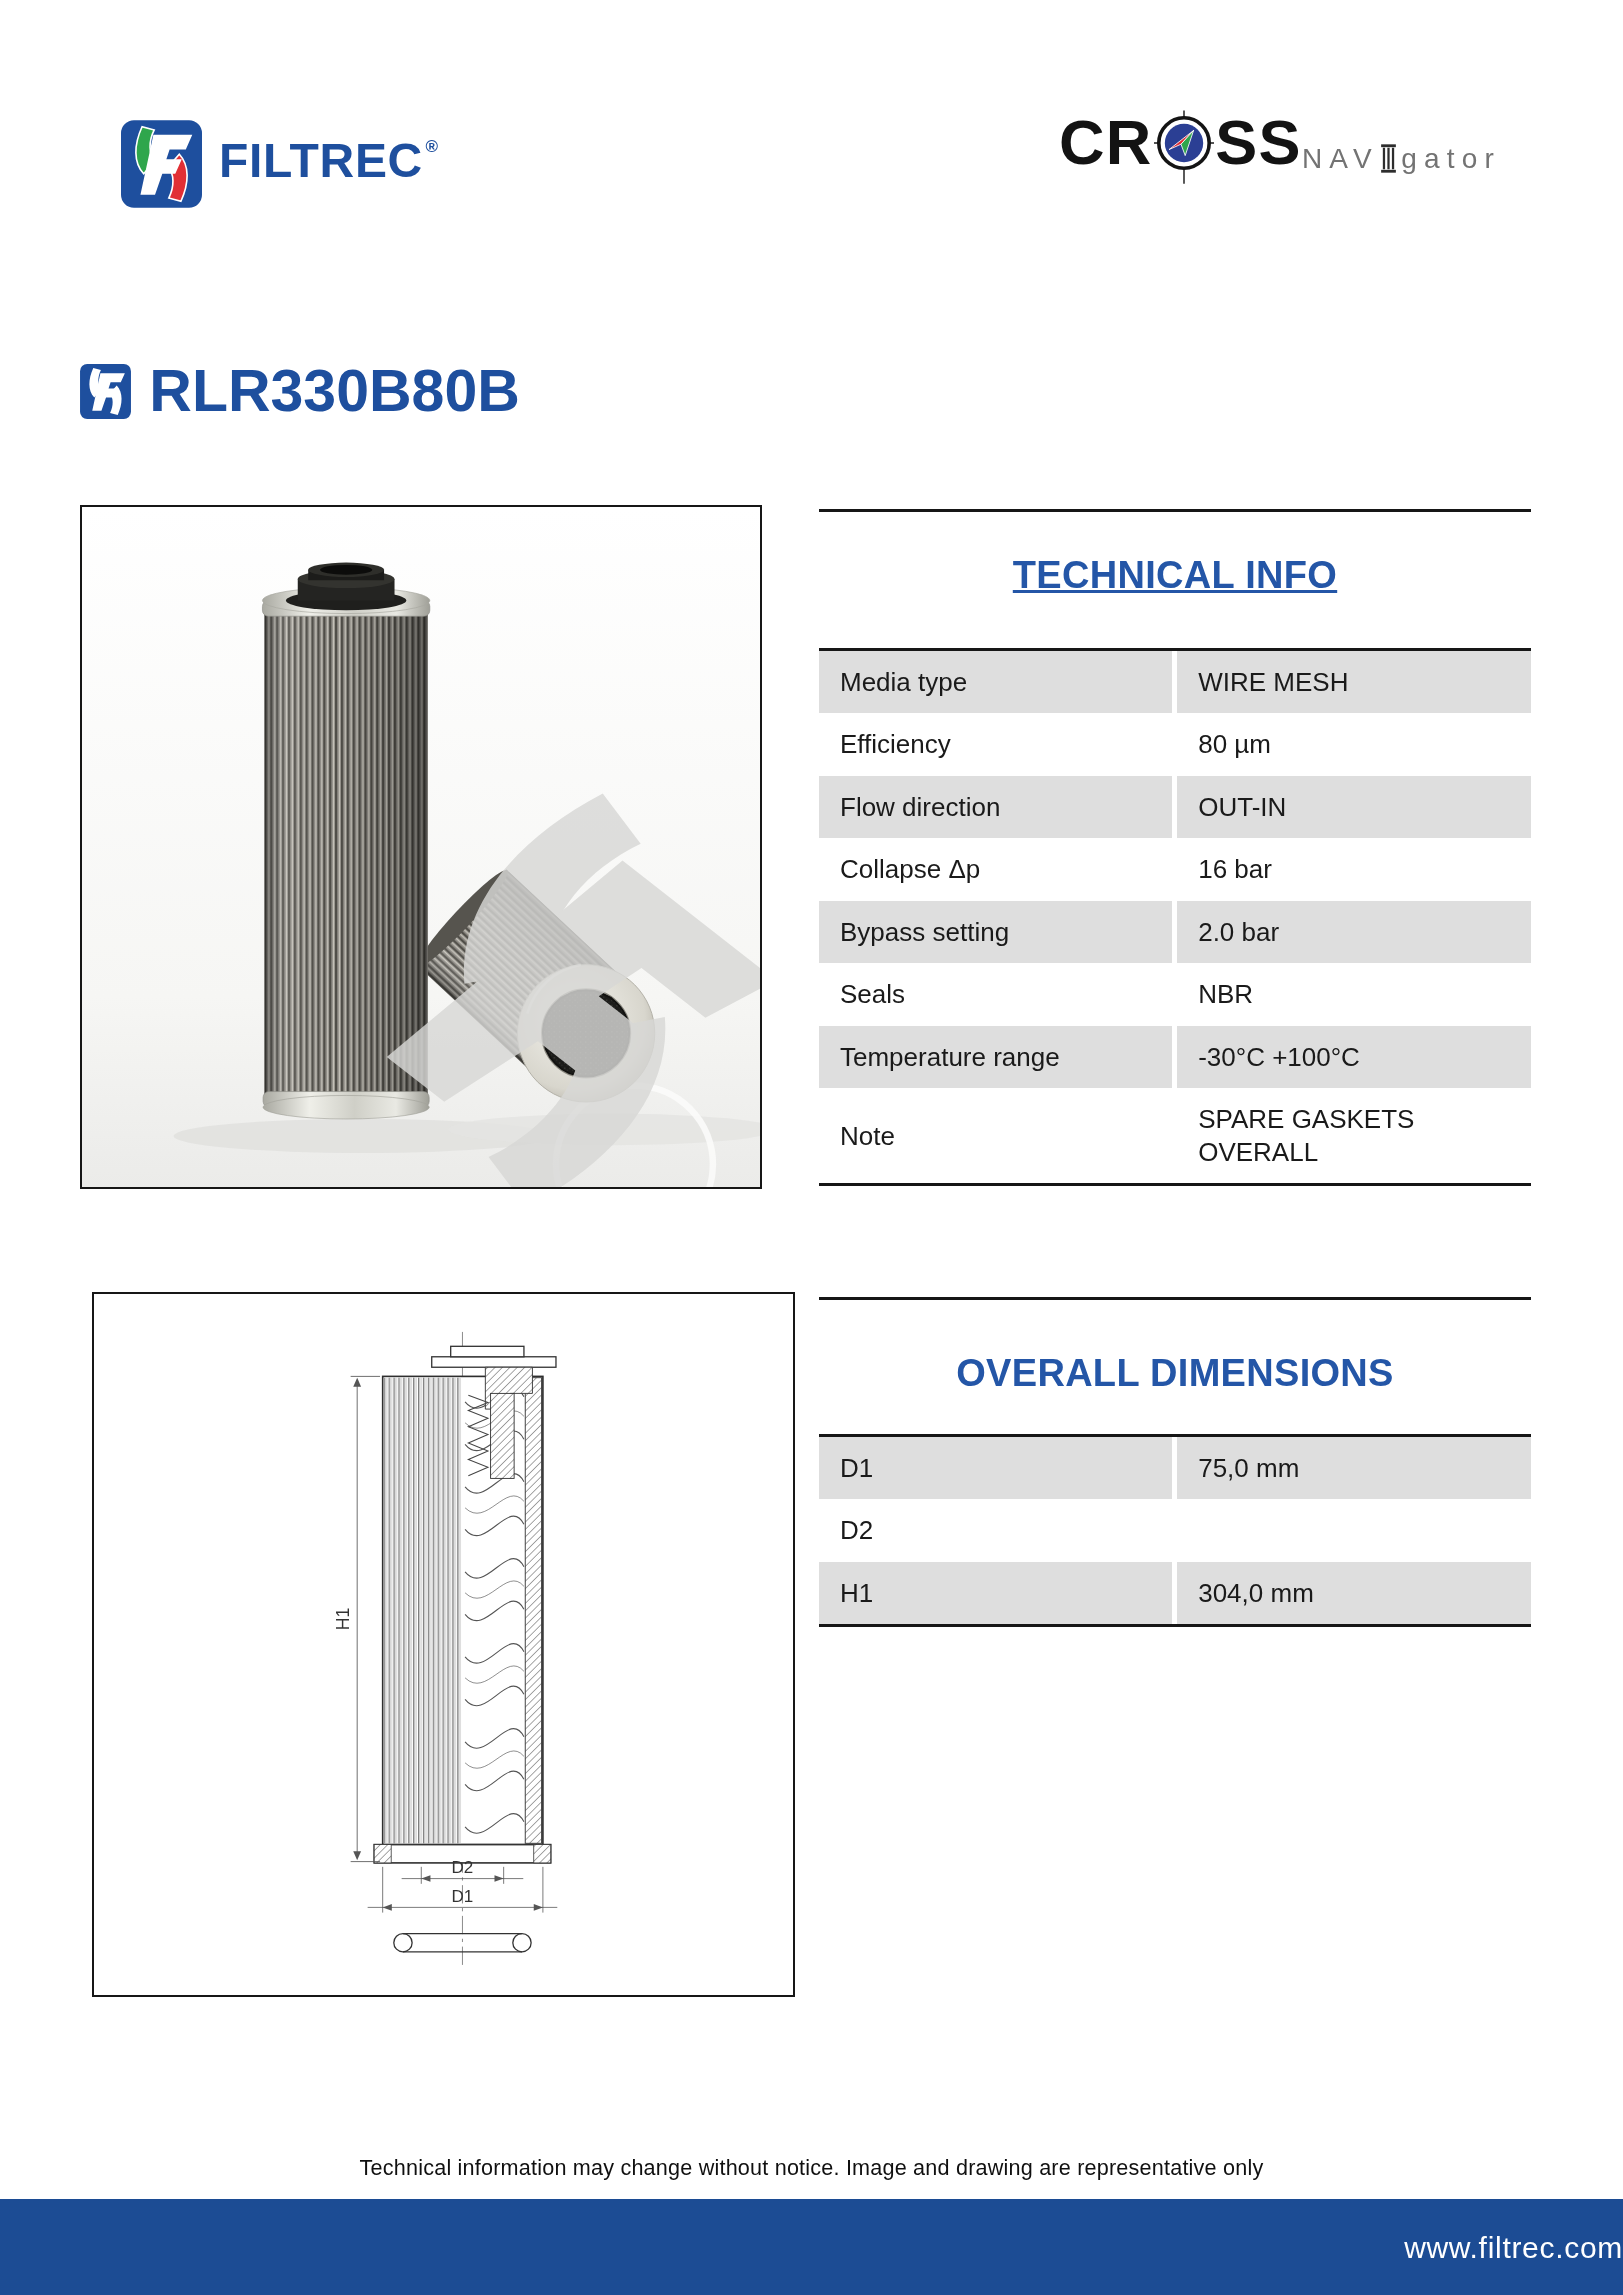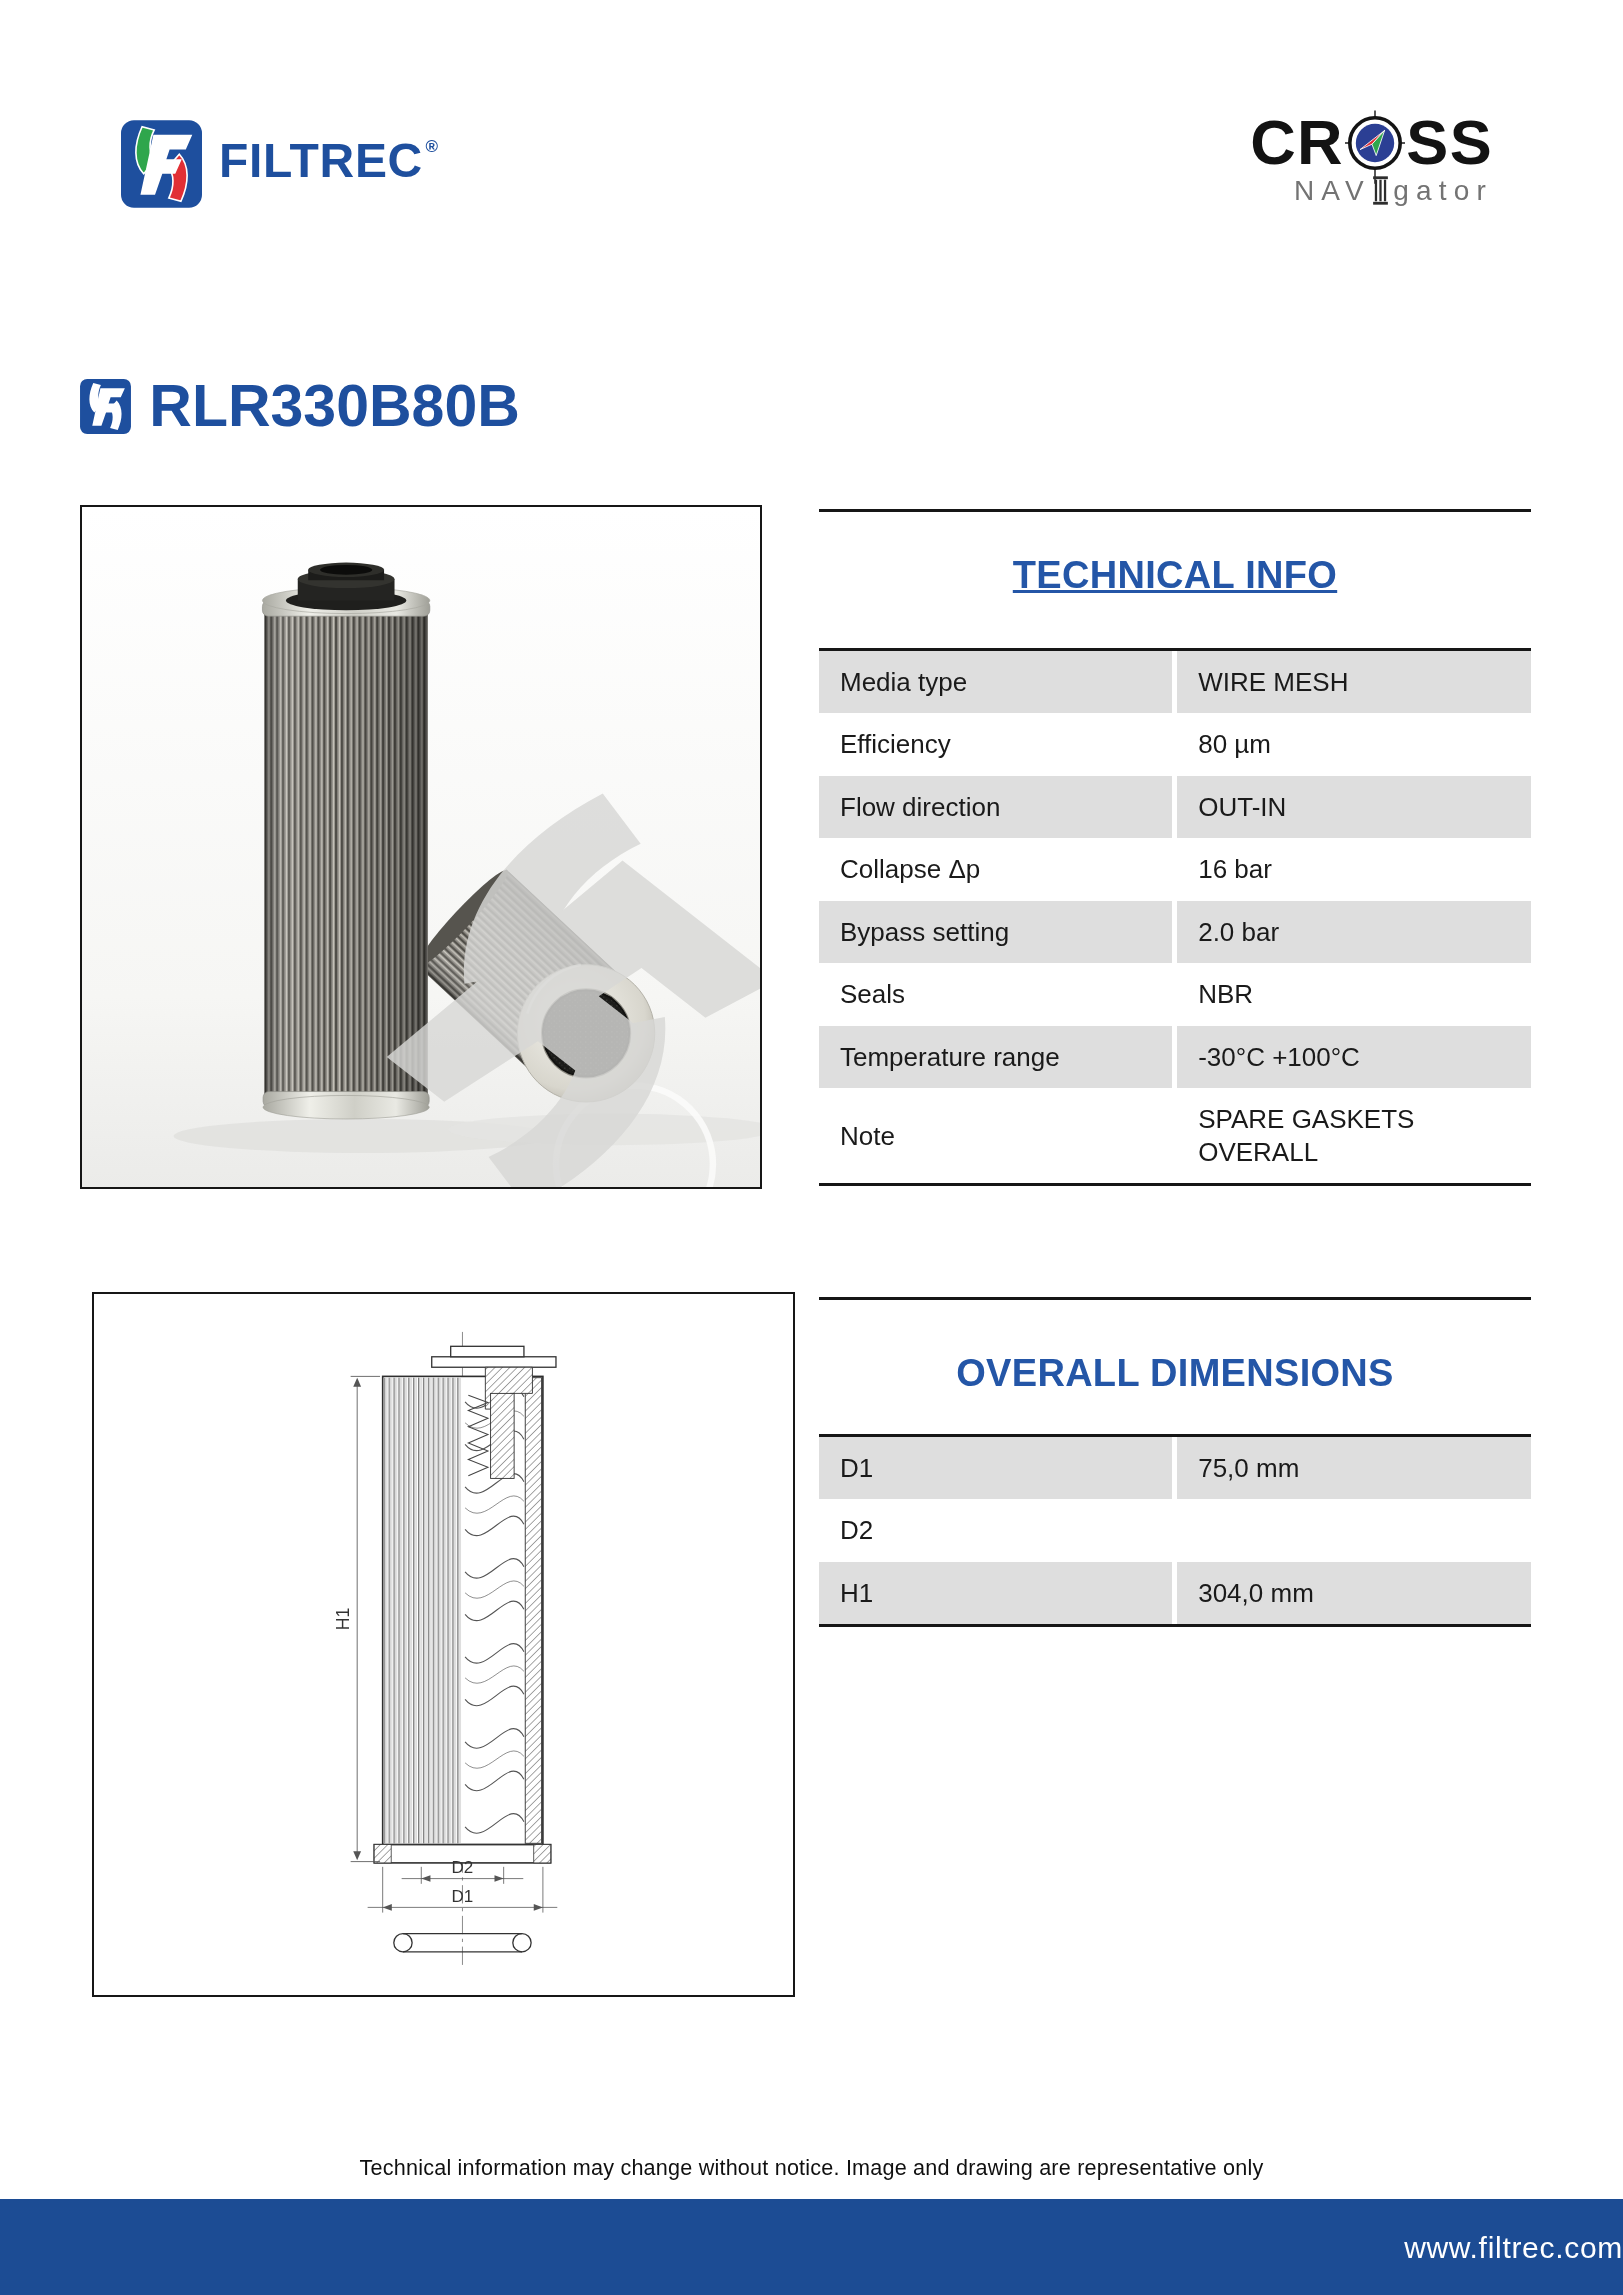--- a/index.html
+++ b/index.html
@@ -6,29 +6,29 @@
   .page{
     position:relative;width:1623px;height:2295px;background:#ffffff;overflow:hidden;
     font-family:"Liberation Sans",sans-serif;color:#161616;
   }
   
   .filtrec-logo{position:absolute;left:121px;top:120px;display:flex;align-items:flex-start;}
   .filtrec-icon{width:81px;height:88px;display:block;}
   .filtrec-wordmark{position:relative;margin:17px 0 0 17px;font-size:48px;font-weight:bold;
     color:var(--brand-blue,#1E4F9E);letter-spacing:0.7px;line-height:1;}
   .filtrec-reg{font-size:17px;font-weight:bold;vertical-align:25px;margin-left:2.6px;}
-  .cross-logo{position:absolute;top:111px;right:130px;display:flex;flex-direction:column;align-items:flex-end;}
+  .cross-logo{position:absolute;top:111px;right:122px;display:flex;flex-direction:row;align-items:flex-end;}
   .cross-line1{display:flex;align-items:center;font-size:63px;font-weight:bold;color:#131313;
     letter-spacing:1.3px;line-height:1;}
   .cross-compass{width:60px;height:60px;margin:0 1.3px;overflow:visible;}
   .cross-line2{display:flex;align-items:center;margin-top:1.3px;font-size:28px;color:#737373;
     letter-spacing:7.2px;line-height:1;}
   .pillar-icon{width:17px;height:31px;margin:0 3.9px 0 1.3px;}
   
-  .product-title-row{position:absolute;left:80px;top:377px;display:flex;align-items:center;}
+  .product-title-row{position:absolute;left:80px;top:362px;display:flex;align-items:center;}
   .product-code-icon{width:51px;height:55px;display:block;}
   .product-code{margin-left:18.3px;font-size:59px;font-weight:bold;color:var(--brand-blue,#1E4F9E);
     letter-spacing:0px;line-height:1;}
   
   .photo-box{position:absolute;left:80px;top:505px;width:682px;height:684px;
     border:2px solid var(--rule-black,#161616);box-sizing:border-box;background:#fff;}
   .drawing-box{position:absolute;left:92px;top:1292px;width:703px;height:705px;
     border:2px solid var(--rule-black,#161616);box-sizing:border-box;background:#fff;}
   .photo-box svg,.drawing-box svg{display:block;width:100%;height:100%;}
   

